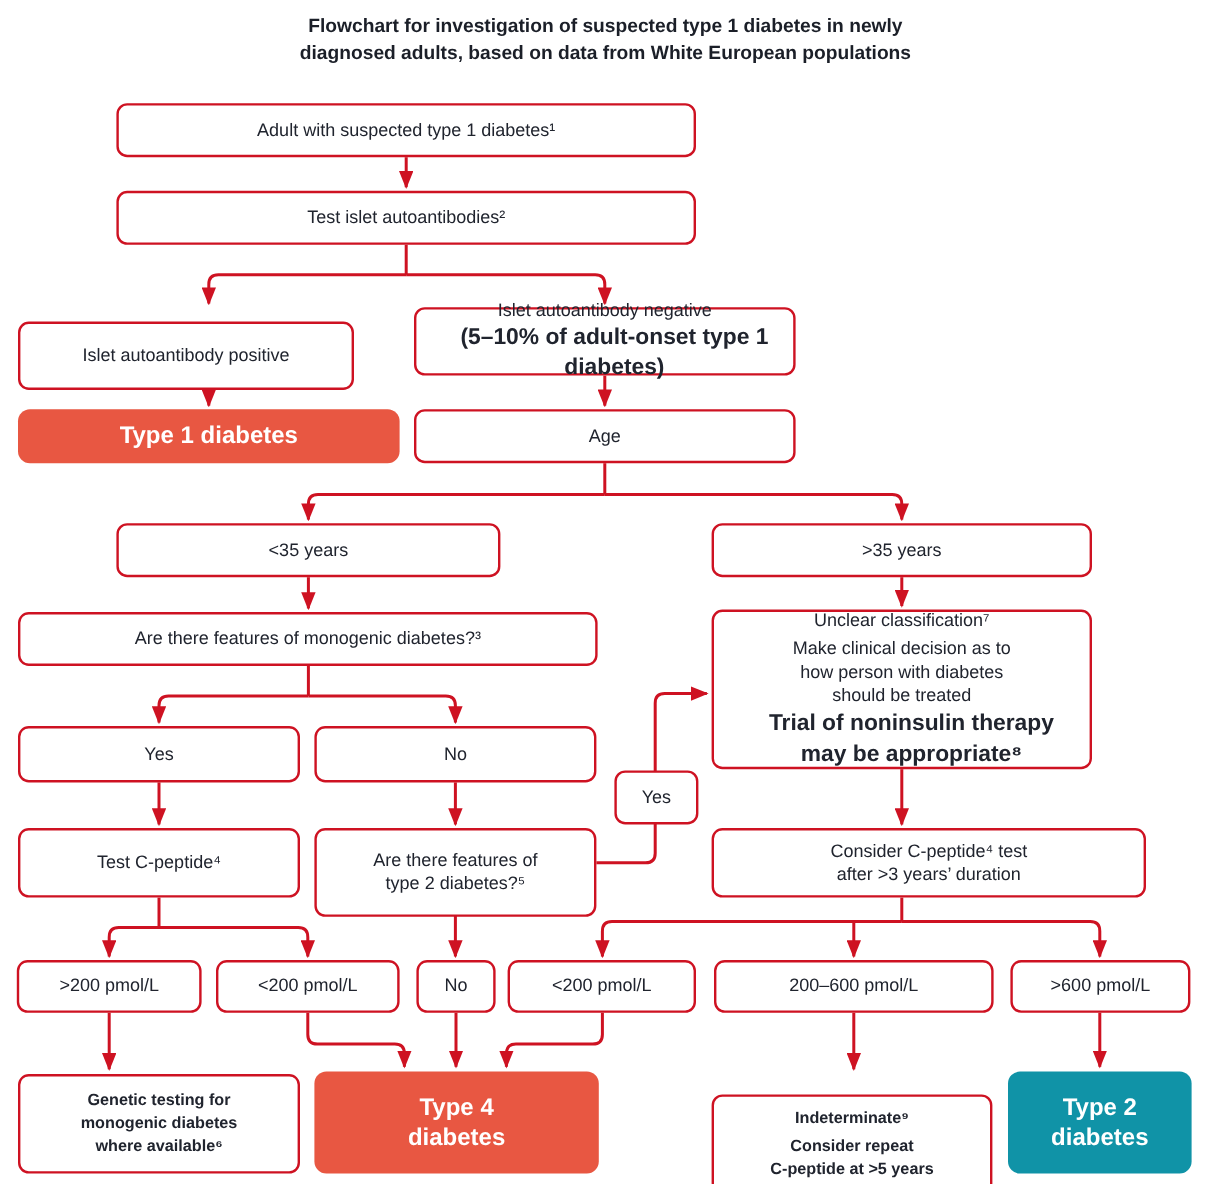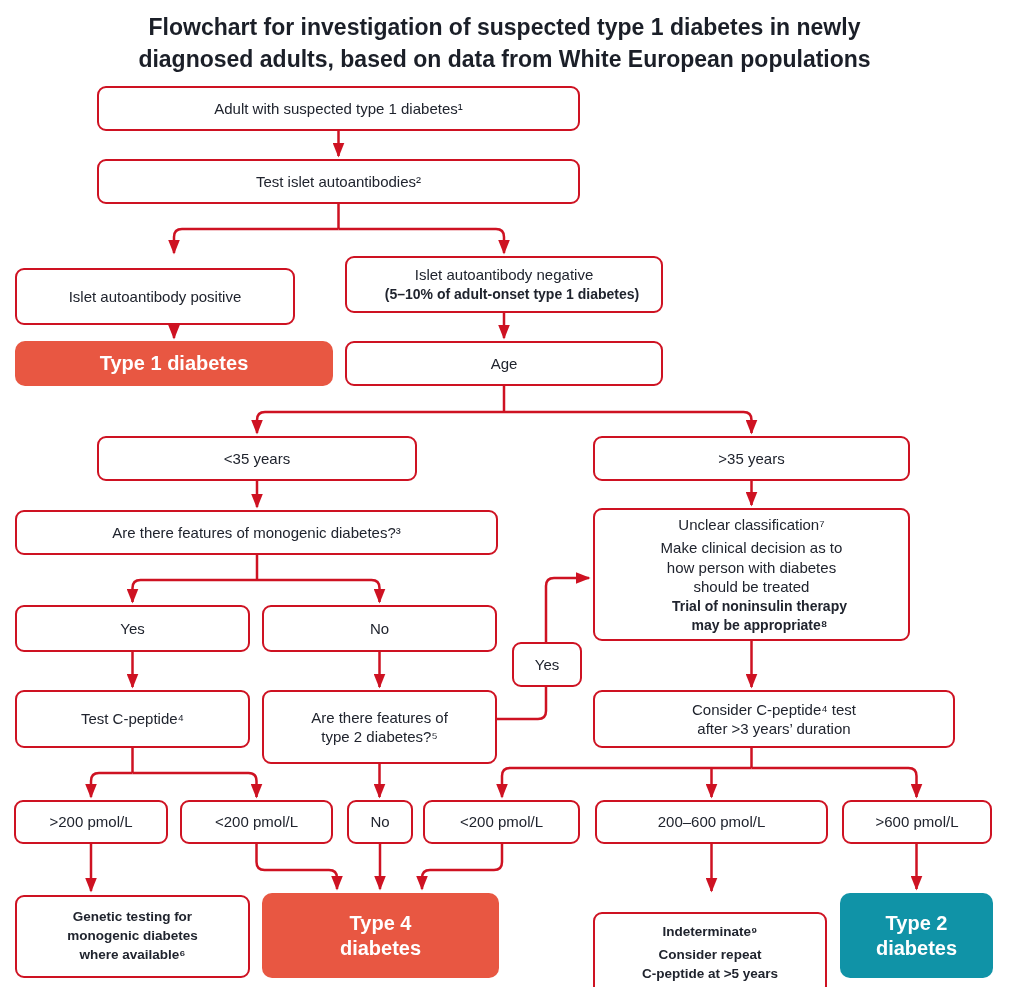--- a/index.html
+++ b/index.html
@@ -9,32 +9,32 @@
     --ink:#20242E;
   }
   html,body{margin:0;padding:0;background:#ffffff;}
   #stage{
     position:relative;width:1009px;height:987px;background:#ffffff;
     font-family:"Liberation Sans","DejaVu Sans",sans-serif;color:var(--ink);
     overflow:hidden;
   }
   #title{
     position:absolute;left:0;top:12px;width:100%;text-align:center;
-    font-size:23px;font-weight:bold;line-height:1.38;color:#1B1F28;z-index:2;
+    font-size:16px;font-weight:bold;line-height:1.38;color:#1B1F28;z-index:2;
   }
   svg.connectors{position:absolute;left:0;top:0;z-index:1;}
   .ln{stroke:var(--red);stroke-width:2.5;fill:none;}
   .box{
     position:absolute;box-sizing:border-box;z-index:2;
     display:flex;flex-direction:column;align-items:center;justify-content:center;
     background:#ffffff;border:2.5px solid var(--red);border-radius:9px;
     text-align:center;padding:2px 6px;
   }
   .t{font-size:15px;line-height:1.3;color:var(--ink);}
-  .sub{font-size:14px;font-weight:bold;line-height:1.35;margin-left:16px;}
+  .sub{font-size:19px;font-weight:bold;line-height:1.35;margin-left:16px;}
   .boldsm{font-size:13.5px;font-weight:bold;line-height:1.4;}
   .gap{margin-bottom:4px;}
   .fill{border:none;border-radius:10px;}
   .fill-orange{background:var(--orange);}
   .fill-teal{background:var(--teal);}
   .big{font-size:20px;font-weight:bold;color:#ffffff;line-height:1.25;}
 </style>
 </head>
 <body>
 

